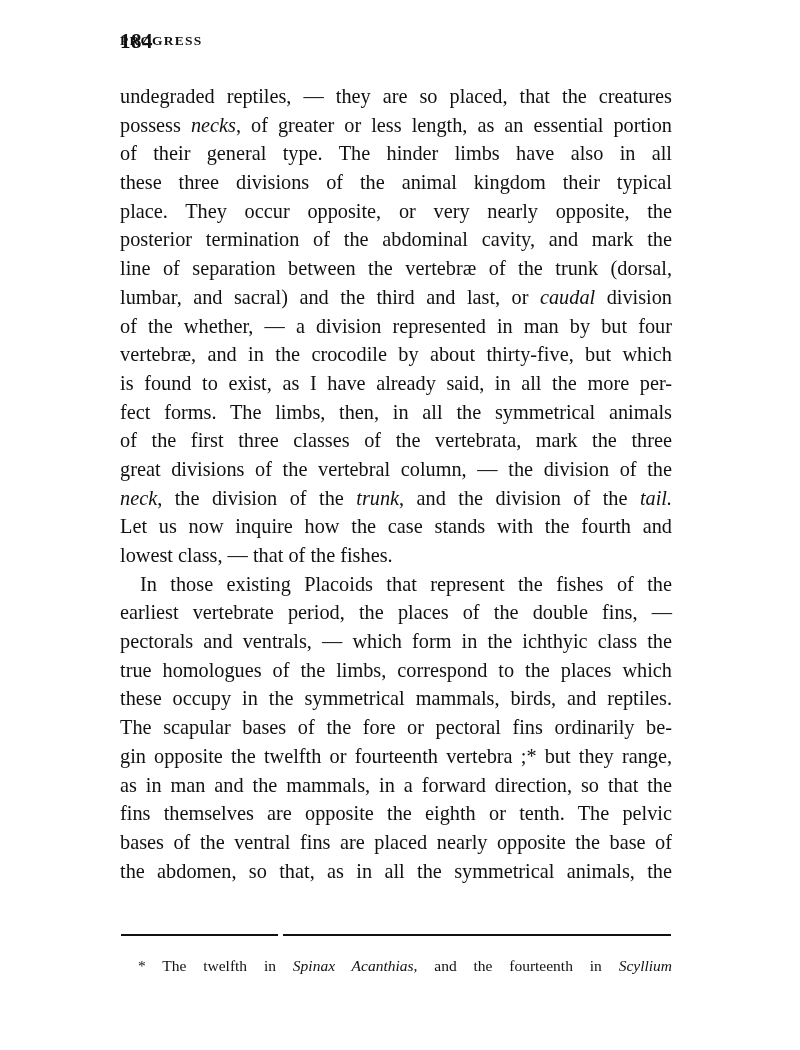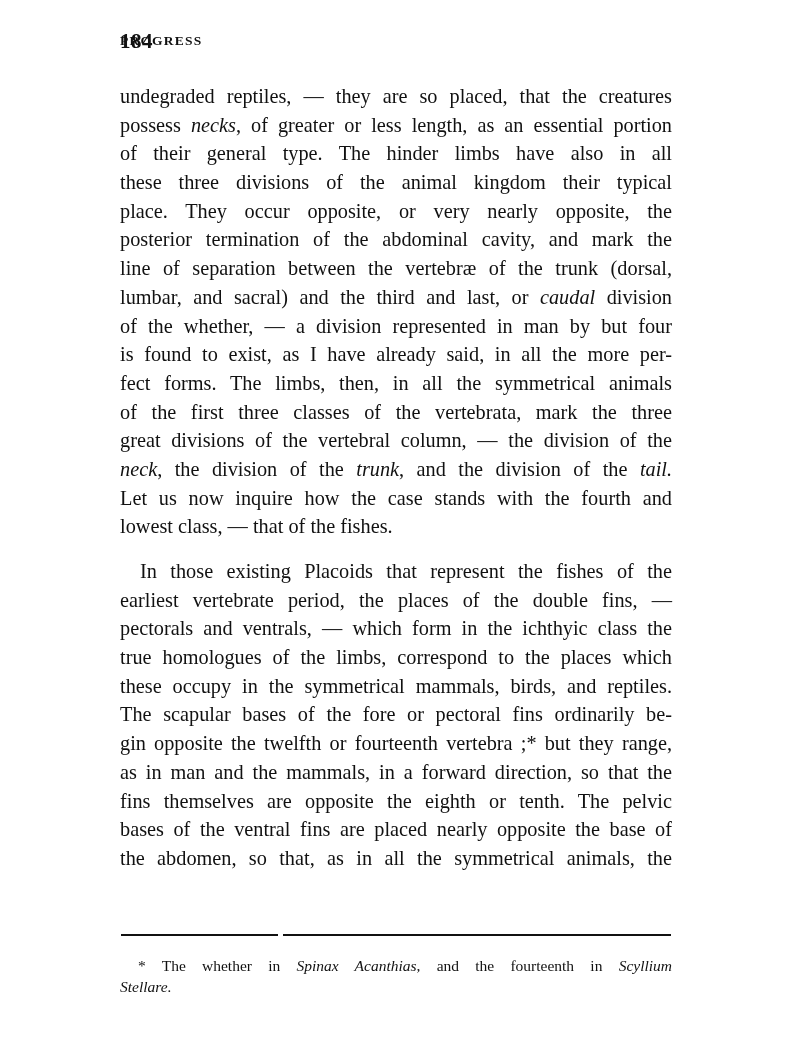--- a/index.html
+++ b/index.html
@@ -5,21 +5,21 @@
     html, body { margin: 0; padding: 0; background: #ffffff; }
     body { width: 800px; height: 1050px; position: relative; overflow: hidden;
            font-family: "Liberation Serif", "DejaVu Serif", serif; color: #111; }
     .header { position: absolute; top: 29px; left: 120px; width: 552px; height: 24px; }
     .page-num { position: absolute; left: 0; top: 0; font-weight: bold; font-size: 21px; letter-spacing: 0.5px; }
     .running-head { position: absolute; left: 0; right: 0; top: 4px; text-align: left; font-weight: bold; font-size: 13.5px; letter-spacing: 1.2px; }
     .body-text { position: absolute; top: 82px; left: 120px; width: 552px; }
     .line { font-size: 20.3px; line-height: 28.7px; height: 28.7px; white-space: nowrap;
             text-align: justify; text-align-last: justify; }
     .line.last { text-align-last: left; }
-    .line.indent { padding-left: 20px; margin-top: 16px; }
+    .line.indent { padding-left: 20px; }
     .rule-row { position: absolute; top: 934px; left: 121px; width: 550px; height: 3px; }
     .rule-a { position: absolute; left: 0; top: 0; width: 157px; height: 1.6px; background: #111; }
     .rule-b { position: absolute; left: 162px; top: 0; width: 388px; height: 1.6px; background: #111; }
     .footnote { position: absolute; top: 955px; left: 120px; width: 552px; }
     .fn-line { font-size: 15.5px; line-height: 21px; height: 21px; white-space: nowrap; text-align: justify; text-align-last: justify; }
     .fn-line.indent { padding-left: 18px; }
     .fn-line.last { text-align-last: left; }
     i { font-style: italic; }
   </style>
 </head>
@@ -33,20 +33,21 @@
 <div class="body-text" id="body-text">
     <div class="line"><span>undegraded reptiles, — they are so placed, that the creatures</span></div>
     <div class="line"><span>possess </span><i>necks</i><span>, of greater or less length, as an essential portion</span></div>
     <div class="line"><span>of their general type.  The hinder limbs have also in all</span></div>
     <div class="line"><span>these three divisions of the animal kingdom their typical</span></div>
     <div class="line"><span>place.  They occur opposite, or very nearly opposite, the</span></div>
     <div class="line"><span>posterior termination of the abdominal cavity, and mark the</span></div>
     <div class="line"><span>line of separation between the vertebræ of the trunk (dorsal,</span></div>
     <div class="line"><span>lumbar, and sacral) and the third and last, or </span><i>caudal</i><span> division</span></div>
     <div class="line"><span>of the whether, — a division represented in man by but four</span></div>
+    <div class="line"><span>vertebræ, and in the crocodile by about thirty-five, but which</span></div>
     <div class="line"><span>is found to exist, as I have already said, in all the more per-</span></div>
     <div class="line"><span>fect forms.  The limbs, then, in all the symmetrical animals</span></div>
     <div class="line"><span>of the first three classes of the vertebrata, mark the three</span></div>
     <div class="line"><span>great divisions of the vertebral column, — the division of the</span></div>
     <div class="line"><i>neck</i><span>, the division of the </span><i>trunk</i><span>, and the division of the </span><i>tail.</i></div>
     <div class="line"><span>Let us now inquire how the case stands with the fourth and</span></div>
     <div class="line last"><span>lowest class, — that of the fishes.</span></div>
     <div class="line indent"><span>In those existing Placoids that represent the fishes of the</span></div>
     <div class="line"><span>earliest vertebrate period, the places of the double fins, —</span></div>
     <div class="line"><span>pectorals and ventrals, — which form in the ichthyic class the</span></div>
@@ -59,15 +60,14 @@
     <div class="line"><span>bases of the ventral fins are placed nearly opposite the base of</span></div>
     <div class="line"><span>the abdomen, so that, as in all the symmetrical animals, the</span></div>
   </div>
 
 <div class="rule-row">
   <div class="rule-a"></div>
   <div class="rule-b"></div>
 </div>
 
 <div class="footnote" id="footnote">
-    <div class="fn-line indent"><span>* The whether in </span><i>Spinax Acanthias</i><span>, and the fourteenth in </span><i>Scyllium</i></div>
-    <div class="fn-line last"><i>Stellare.</i></div>
+    <div class="fn-line indent"><span>* The twelfth in </span><i>Spinax Acanthias</i><span>, and the fourteenth in </span><i>Scyllium</i></div>
   </div>
 
 </body></html>

